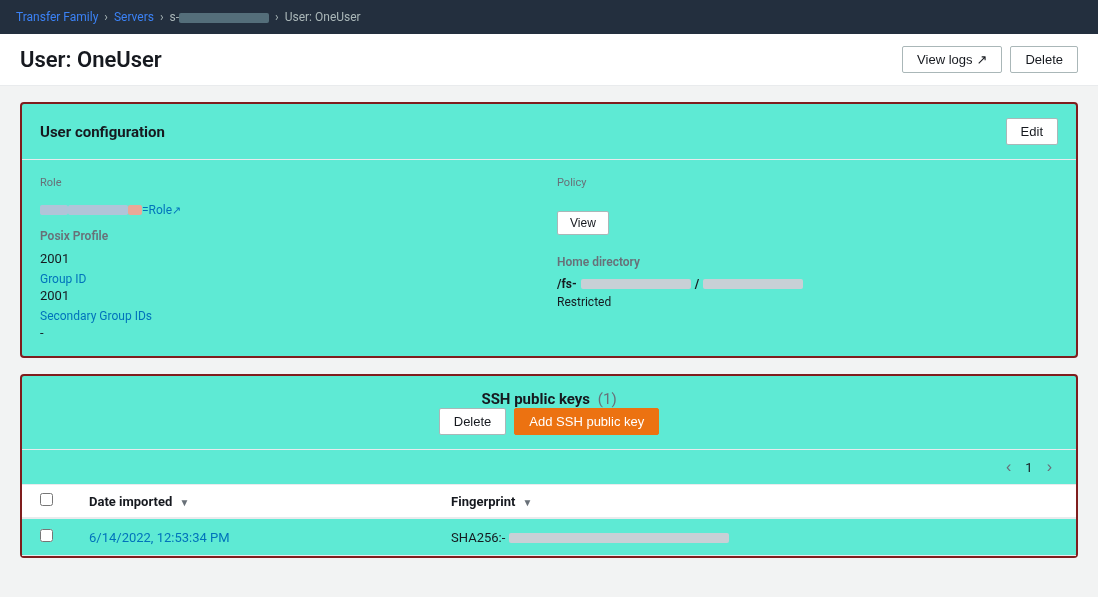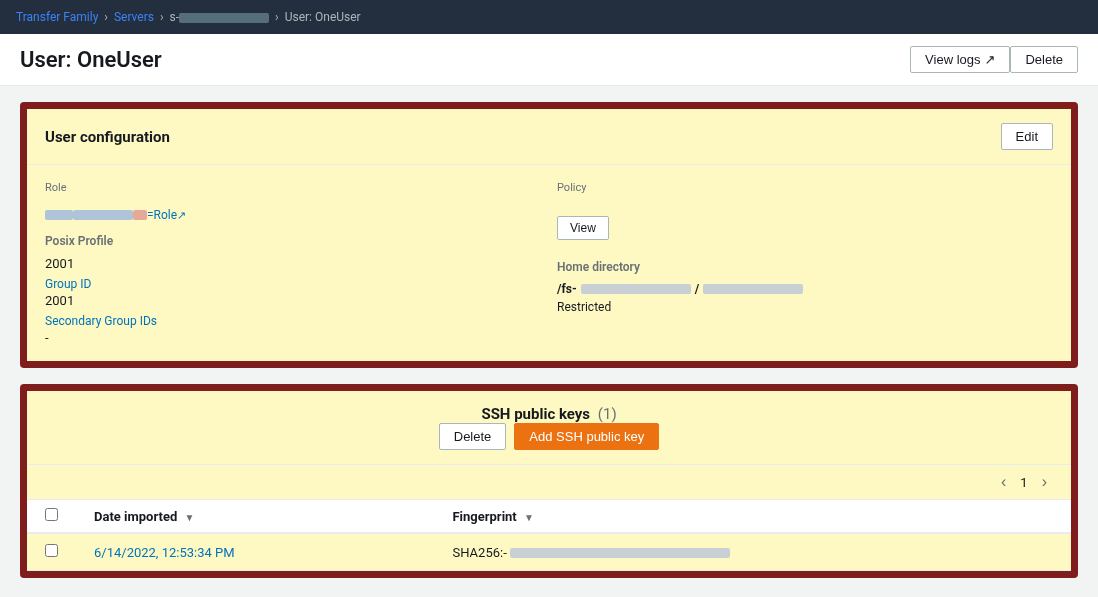--- a/index.html
+++ b/index.html
@@ -45,20 +45,21 @@
       align-items: center;
       justify-content: space-between;
     }
     .page-title {
       font-size: 22px;
       font-weight: 600;
       color: #16191f;
     }
     .header-actions {
       display: flex;
+      gap: 8px;
     }
     .btn {
       padding: 5px 14px;
       border-radius: 2px;
       border: 1px solid #aab7b8;
       background: #fff;
       cursor: pointer;
       font-size: 13px;
       color: #16191f;
     }
@@ -72,22 +73,22 @@
       border-color: #ec7211;
       color: #fff;
     }
     .main-content {
       padding: 16px 20px;
       display: flex;
       flex-direction: column;
       gap: 16px;
     }
     .panel {
-      background: #fef9c3;
-      border: 7px solid #7f1d1d;
+      background: #5eead4;
+      border: 2px solid #7f1d1d;
       border-radius: 4px;
     }
     .panel-header {
       display: flex;
       align-items: center;
       justify-content: space-between;
       padding: 14px 18px;
       border-bottom: 1px solid #e9ebed;
     }
     .panel-title {

